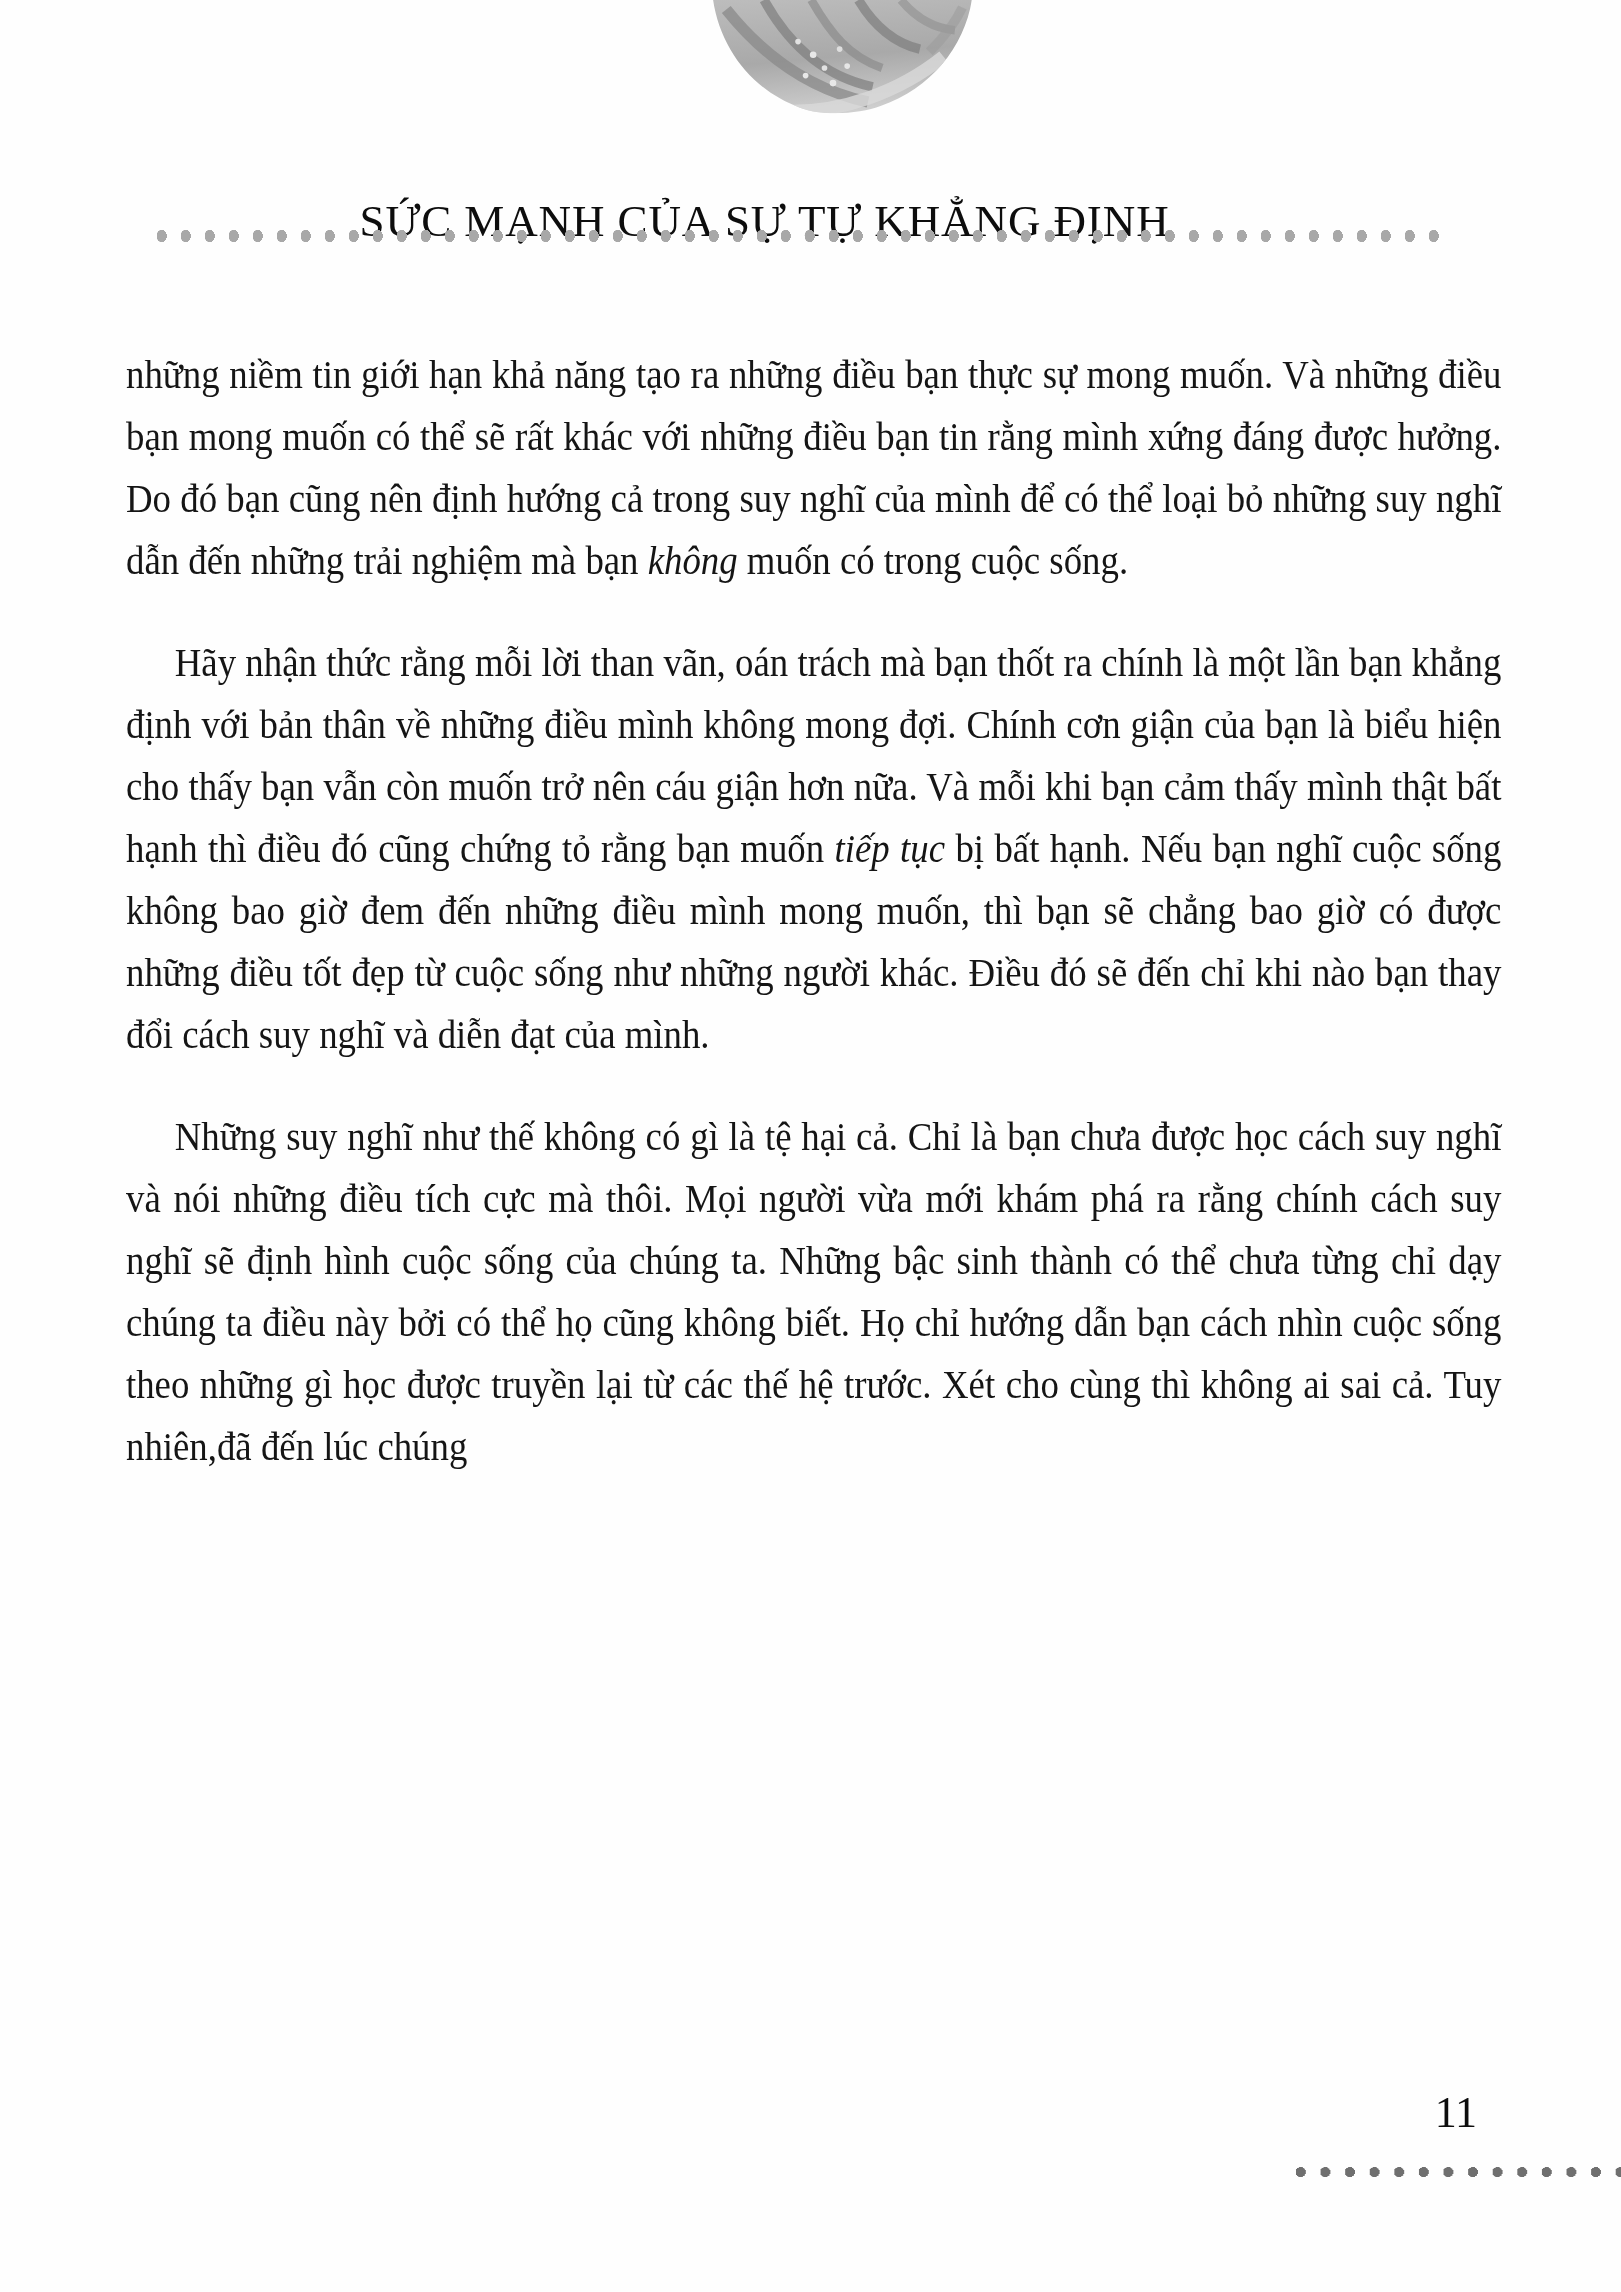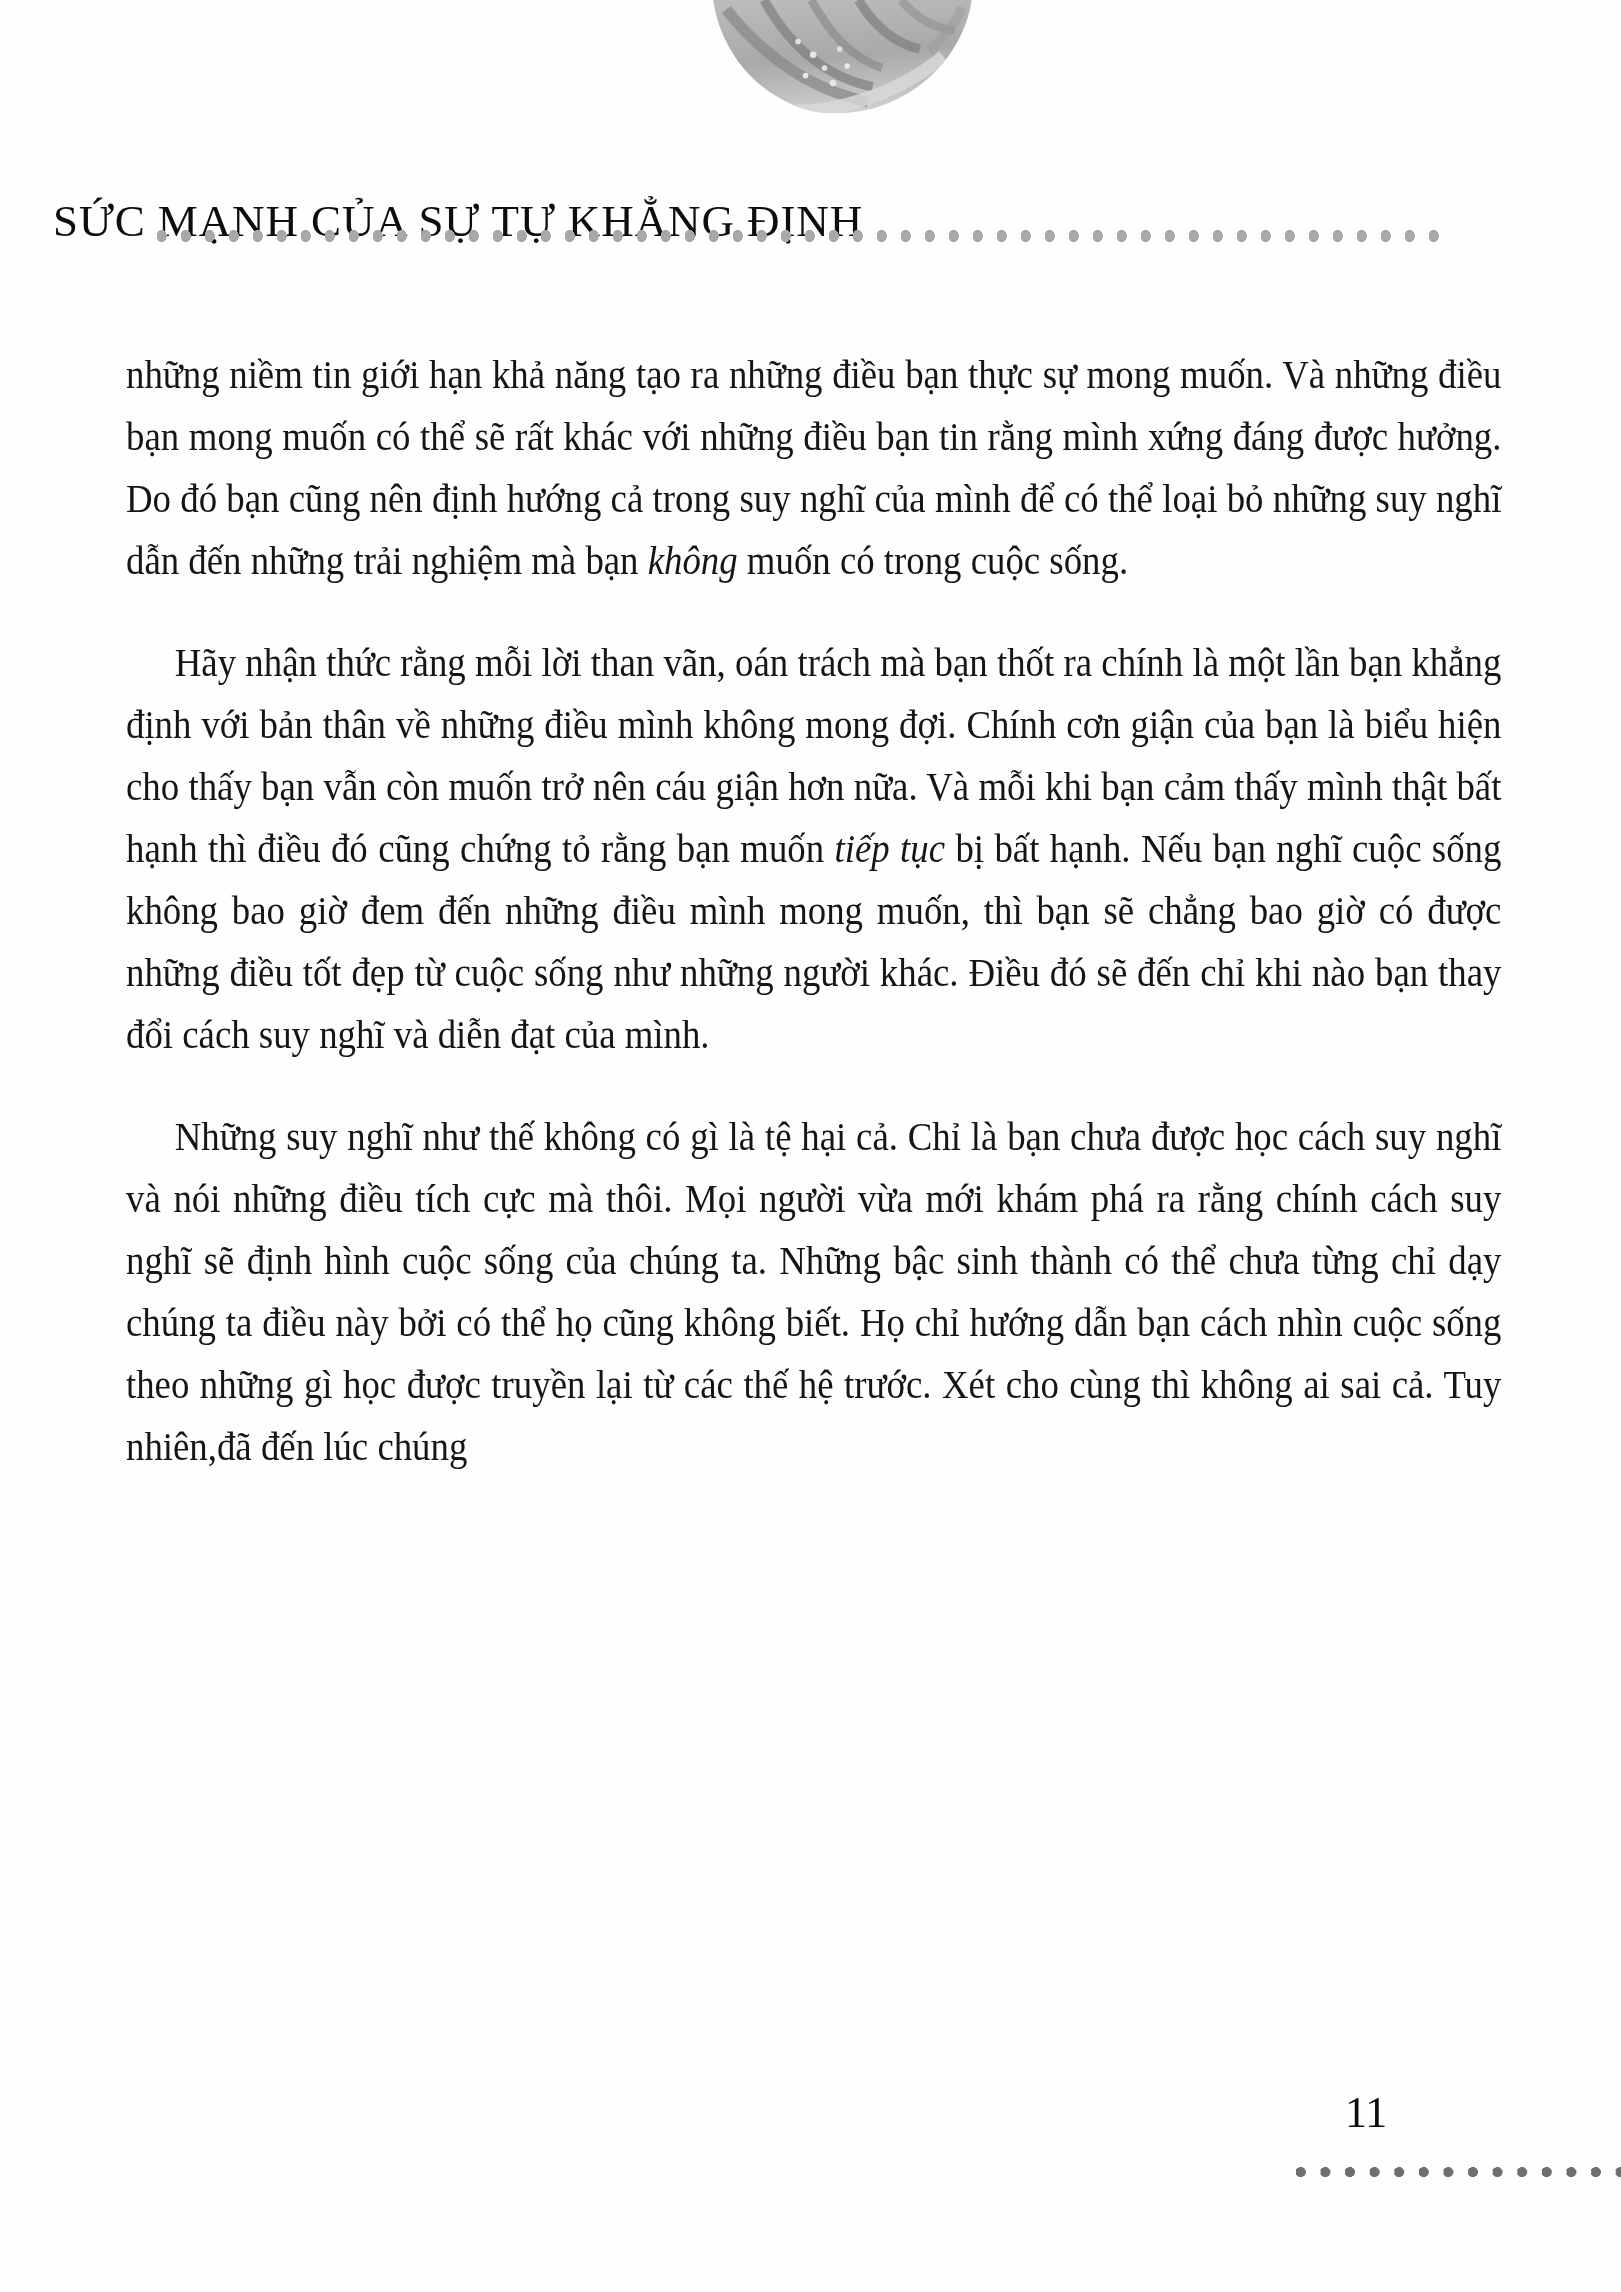--- a/index.html
+++ b/index.html
@@ -21,21 +21,21 @@
     left: 707px;
     top: 0;
     width: 269px;
     height: 119px;
   }
   .chapter-title {
     position: absolute;
     left: 53px;
     top: 165px;
     width: 1423px;
-    text-align: left;
+    text-align: center;
     font-size: 45px;
     font-weight: normal;
     letter-spacing: 0.9px;
     color: #0d0d0d;
     white-space: nowrap;
   }
   .header-dots {
     position: absolute;
     left: 156px;
     top: 229px;
@@ -68,21 +68,21 @@
     text-indent: 53px;
   }
   .body-text em {
     font-style: italic;
   }
   .page-number {
     position: absolute;
     left: 1345px;
     top: 2087px;
     width: 132px;
-    text-align: left;
+    text-align: right;
     font-size: 44px;
     color: #0d0d0d;
   }
   .footer-dots {
     position: absolute;
     left: 1295px;
     top: 2166px;
     width: 326px;
     height: 12.3px;
     background-image: radial-gradient(circle 5.2px at 5.7px 6.2px, #6f6f6f 97%, rgba(0,0,0,0) 100%);

